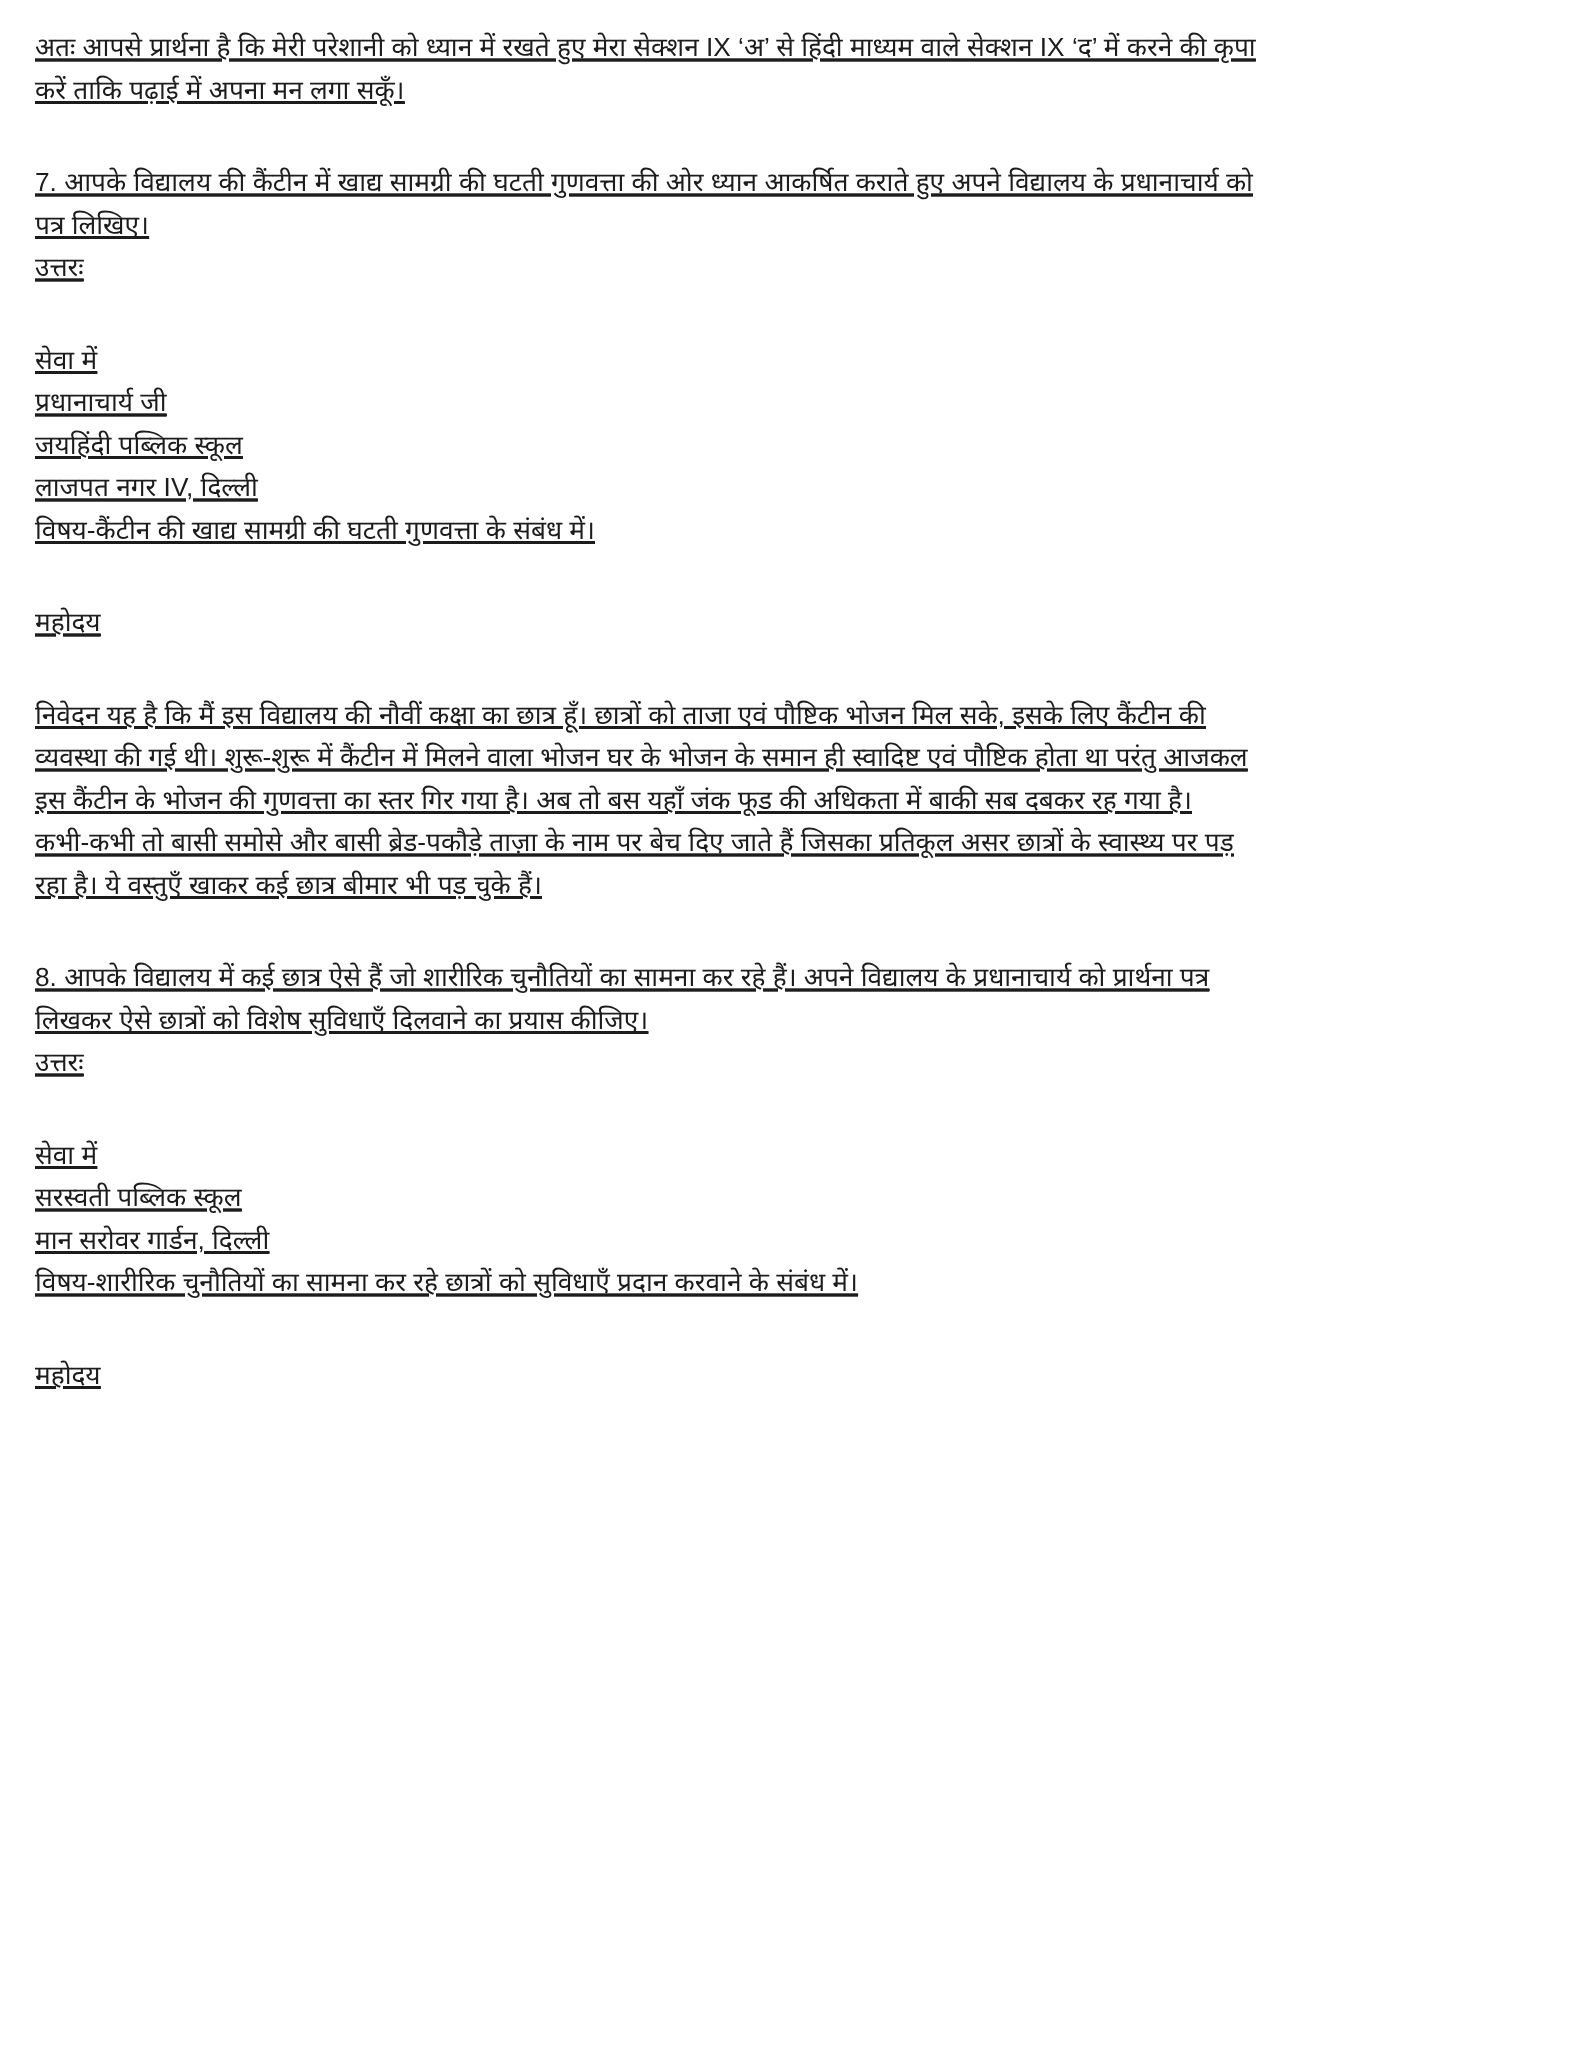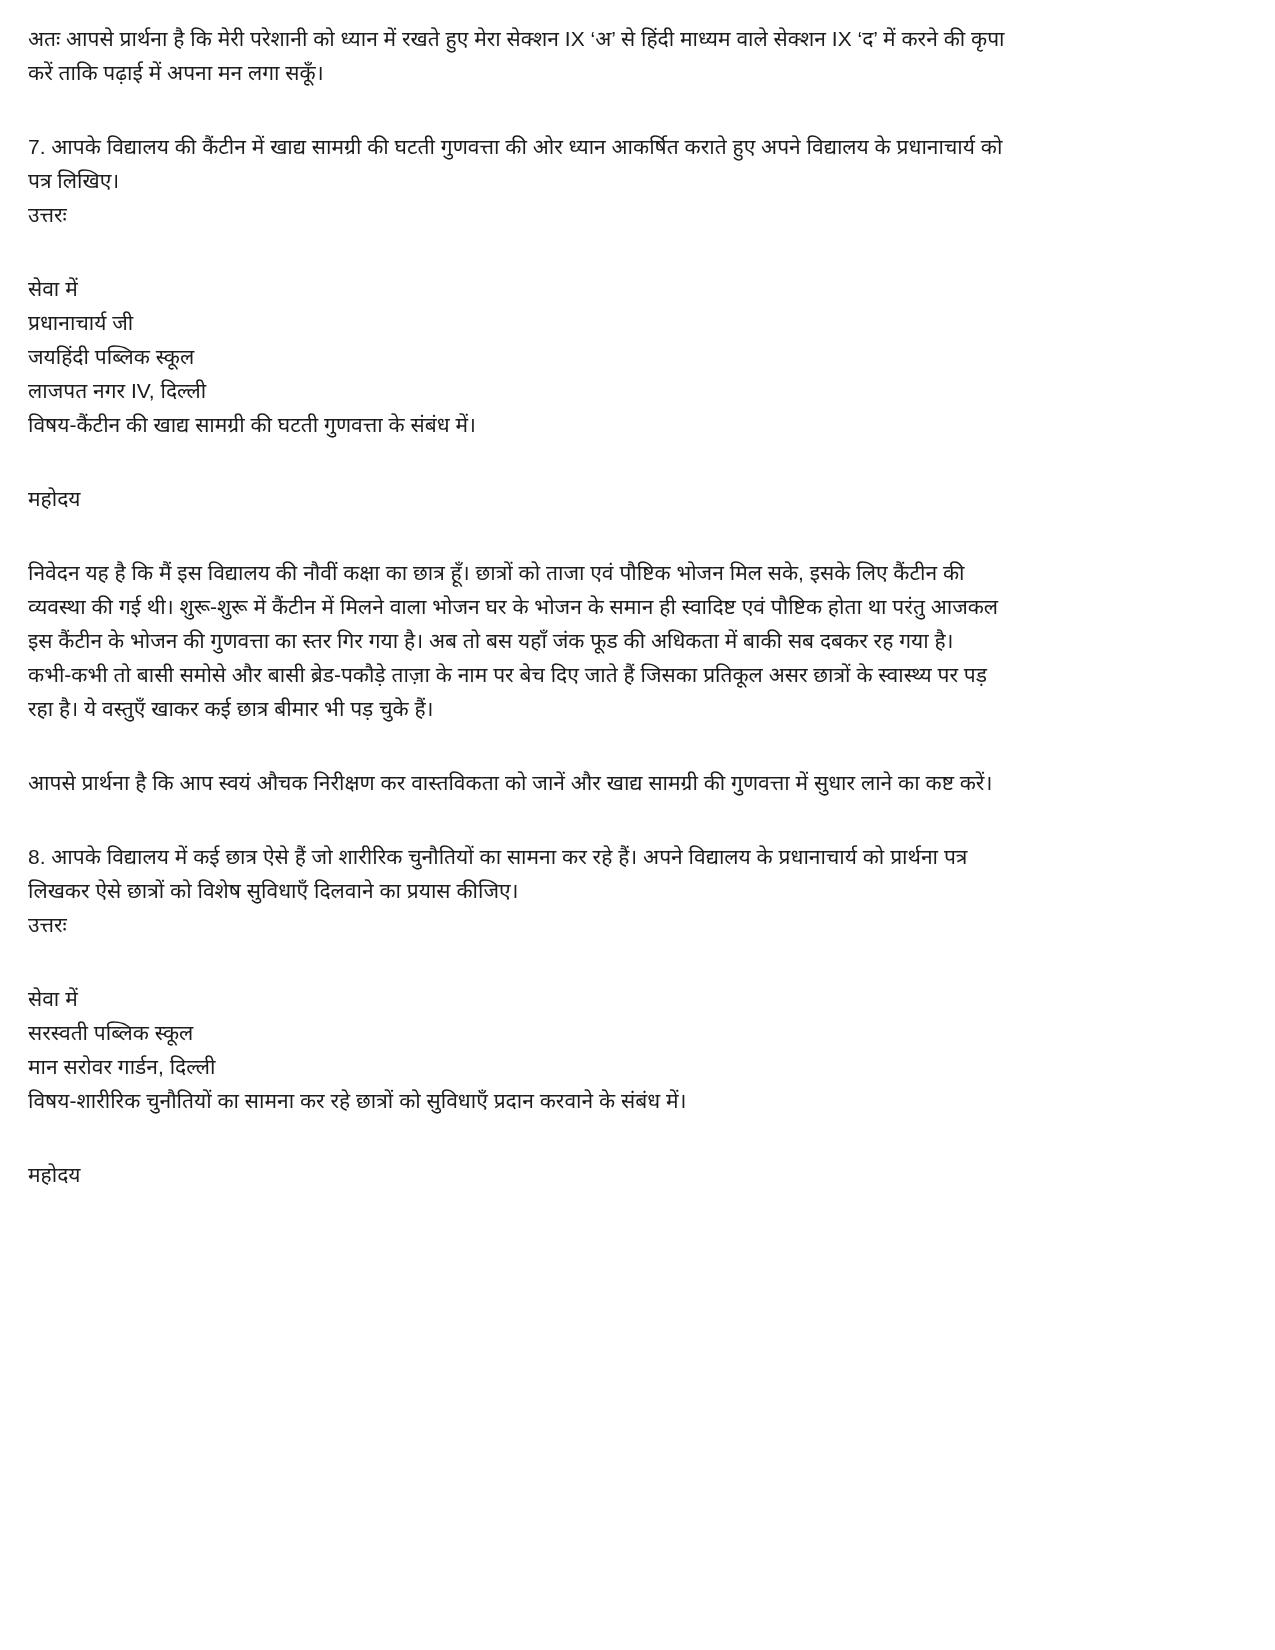--- a/index.html
+++ b/index.html
@@ -1,15 +1,15 @@
 <!DOCTYPE html>
 <html lang="hi"><head>
 <meta charset="utf-8">
 <style>
-  * { margin: 0; padding: 0; box-sizing: border-box; }
+  * { margin: 0; padding: 0; box-sizing: border-box; text-decoration: underline; }
   html, body {
     width: 1275px;
     background: #ffffff;
     overflow-x: hidden;
   }
   body {
     font-family: "Liberation Sans", "DejaVu Sans", sans-serif;
     color: #1c1c1c;
     padding: 22px 28px 40px 28px;
   }
@@ -30,17 +30,16 @@
 </style>
 </head>
 <body style="background: rgb(255, 255, 255); color: rgb(28, 28, 28);">
 
 <main class="doc-page">
   <p>अतः आपसे प्रार्थना है कि मेरी परेशानी को ध्यान में रखते हुए मेरा सेक्शन IX ‘अ’ से हिंदी माध्यम वाले सेक्शन IX ‘द’ में करने की कृपा<br>करें ताकि पढ़ाई में अपना मन लगा सकूँ।</p>
   <p>7. आपके विद्यालय की कैंटीन में खाद्य सामग्री की घटती गुणवत्ता की ओर ध्यान आकर्षित कराते हुए अपने विद्यालय के प्रधानाचार्य को<br>पत्र लिखिए।<br>उत्तरः</p>
   <p>सेवा में<br>प्रधानाचार्य जी<br>जयहिंदी पब्लिक स्कूल<br>लाजपत नगर IV, दिल्ली<br>विषय-कैंटीन की खाद्य सामग्री की घटती गुणवत्ता के संबंध में।</p>
   <p>महोदय</p>
   <p>निवेदन यह है कि मैं इस विद्यालय की नौवीं कक्षा का छात्र हूँ। छात्रों को ताजा एवं पौष्टिक भोजन मिल सके, इसके लिए कैंटीन की<br>व्यवस्था की गई थी। शुरू-शुरू में कैंटीन में मिलने वाला भोजन घर के भोजन के समान ही स्वादिष्ट एवं पौष्टिक होता था परंतु आजकल<br>इस कैंटीन के भोजन की गुणवत्ता का स्तर गिर गया है। अब तो बस यहाँ जंक फूड की अधिकता में बाकी सब दबकर रह गया है।<br>कभी-कभी तो बासी समोसे और बासी ब्रेड-पकौड़े ताज़ा के नाम पर बेच दिए जाते हैं जिसका प्रतिकूल असर छात्रों के स्वास्थ्य पर पड़<br>रहा है। ये वस्तुएँ खाकर कई छात्र बीमार भी पड़ चुके हैं।</p>
-  <p>आपसे प्रार्थना है कि आप स्वयं औचक निरीक्षण कर वास्तविकता को जानें और खाद्य सामग्री की गुणवत्ता में सुधार लाने का कष्ट करें।</p>
   <p>8. आपके विद्यालय में कई छात्र ऐसे हैं जो शारीरिक चुनौतियों का सामना कर रहे हैं। अपने विद्यालय के प्रधानाचार्य को प्रार्थना पत्र<br>लिखकर ऐसे छात्रों को विशेष सुविधाएँ दिलवाने का प्रयास कीजिए।<br>उत्तरः</p>
   <p>सेवा में<br>सरस्वती पब्लिक स्कूल<br>मान सरोवर गार्डन, दिल्ली<br>विषय-शारीरिक चुनौतियों का सामना कर रहे छात्रों को सुविधाएँ प्रदान करवाने के संबंध में।</p>
   <p>महोदय</p>
 </main>
 
 </body></html>

